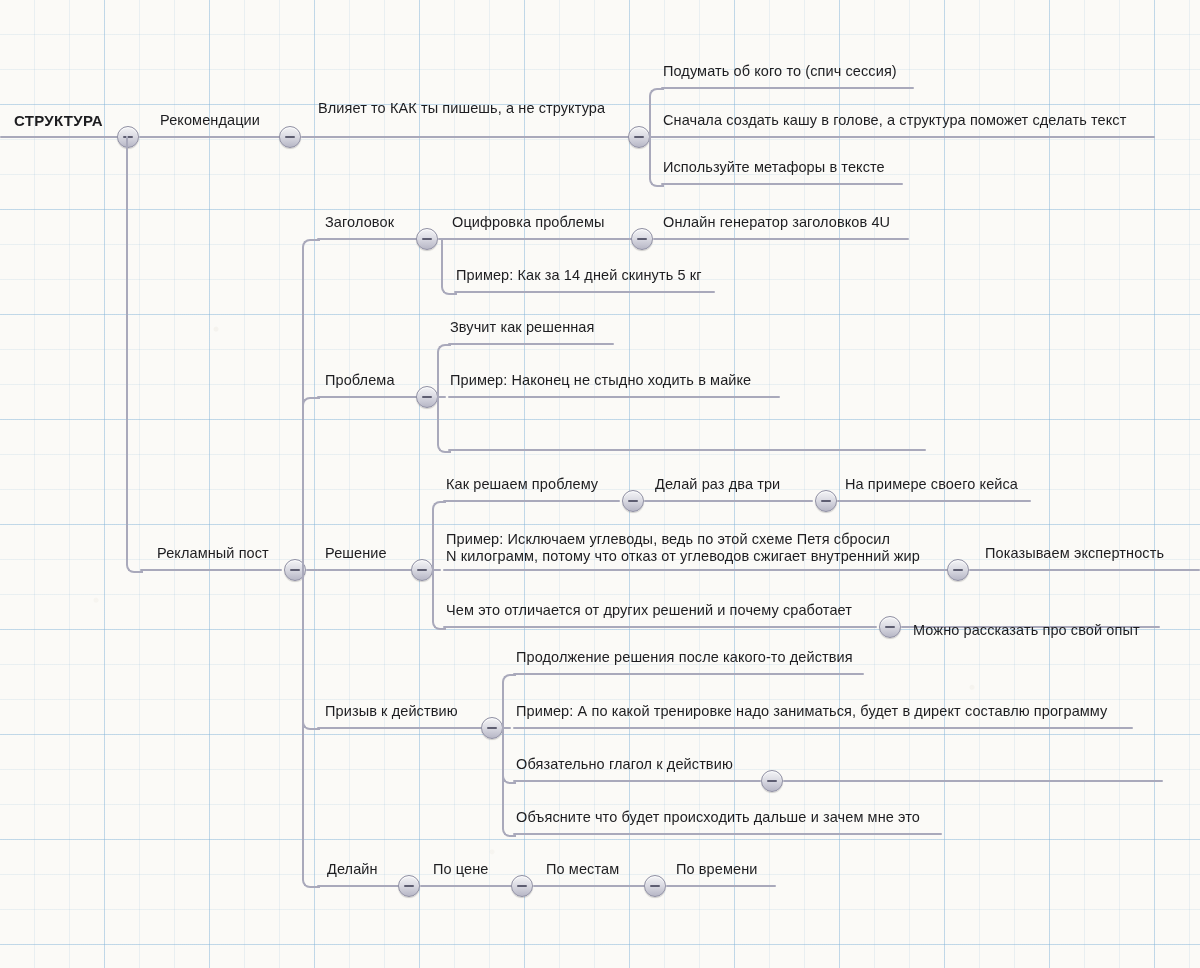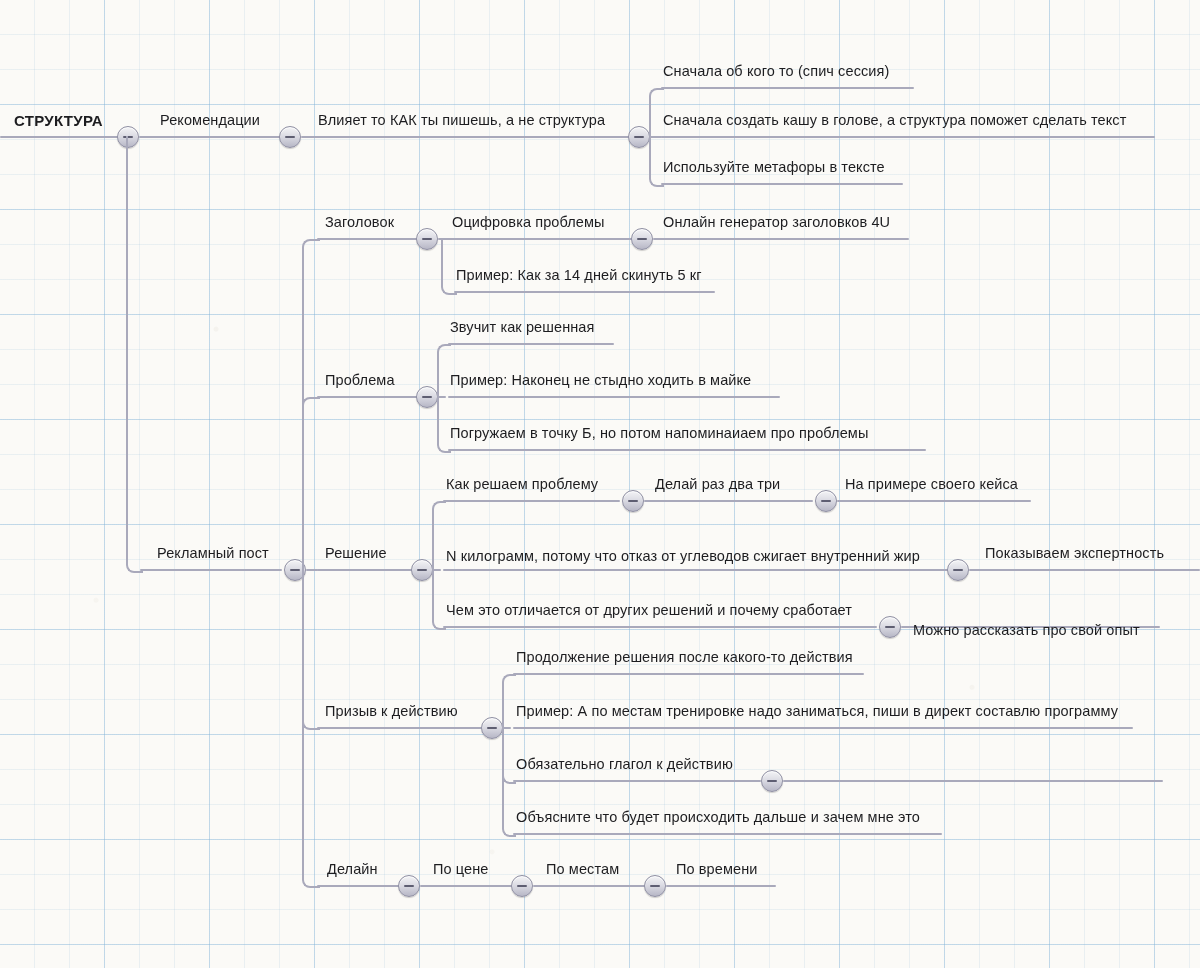--- a/index.html
+++ b/index.html
@@ -80,28 +80,28 @@
   <div class="hline" style="left:0;top:136px;width:127px;"></div>
   <div class="label root" style="left:14px;top:112px;">СТРУКТУРА</div>
 
   <div class="knob" style="left:117px;top:126px;"></div>
 
   <div class="hline" style="left:139px;top:136px;width:143px;"></div>
   <div class="label" style="left:160px;top:112px;text-align:center;">Рекомендации</div>
   <div class="knob" style="left:279px;top:126px;"></div>
 
   <div class="hline" style="left:301px;top:136px;width:330px;"></div>
-  <div class="label" style="left:318px;top:112px;">Влияет то КАК ты пишешь, а не структура</div>
+  <div class="label" style="left:318px;top:100px;">Влияет то КАК ты пишешь, а не структура</div>
   <div class="knob" style="left:628px;top:126px;"></div>
 
   <div class="hline" style="left:650px;top:136px;width:12px;"></div>
 
   <div class="elbow tr" style="left:649px;top:88px;width:13px;height:49px;"></div>
   <div class="hline" style="left:661px;top:87px;width:253px;"></div>
-  <div class="label" style="left:663px;top:63px;">Сначала об кого то (спич сессия)</div>
+  <div class="label" style="left:663px;top:63px;">Подумать об кого то (спич сессия)</div>
 
   <div class="hline" style="left:661px;top:136px;width:494px;"></div>
   <div class="label" style="left:663px;top:112px;">Сначала создать кашу в голове, а структура поможет сделать текст</div>
 
   <div class="elbow br" style="left:649px;top:136px;width:13px;height:49px;"></div>
   <div class="hline" style="left:661px;top:183px;width:242px;"></div>
   <div class="label" style="left:663px;top:159px;">Используйте метафоры в тексте</div>
 
   <div class="elbow br" style="left:126px;top:136px;width:15px;height:435px;"></div>
   <div class="hline" style="left:140px;top:569px;width:142px;"></div>
@@ -139,41 +139,41 @@
 
   <div class="elbow tr" style="left:437px;top:344px;width:12px;height:53px;"></div>
   <div class="hline" style="left:448px;top:343px;width:166px;"></div>
   <div class="label" style="left:450px;top:319px;">Звучит как решенная</div>
 
   <div class="hline" style="left:448px;top:396px;width:332px;"></div>
   <div class="label" style="left:450px;top:372px;">Пример: Наконец не стыдно ходить в майке</div>
 
   <div class="elbow br" style="left:437px;top:396px;width:12px;height:55px;"></div>
   <div class="hline" style="left:448px;top:449px;width:478px;"></div>
-  <div class="label" style="left:450px;top:425px;">Погружаем в точку Б, но потом напоминаиаем про проблемы</div>
 
   <div class="hline" style="left:317px;top:569px;width:101px;"></div>
   <div class="label" style="left:325px;top:545px;">Решение</div>
   <div class="knob" style="left:411px;top:559px;"></div>
 
   <div class="hline" style="left:433px;top:569px;width:8px;"></div>
 
   <div class="elbow tr" style="left:432px;top:501px;width:12px;height:69px;"></div>
   <div class="hline" style="left:443px;top:500px;width:177px;"></div>
   <div class="label" style="left:446px;top:476px;">Как решаем проблему</div>
   <div class="knob" style="left:622px;top:490px;"></div>
 
   <div class="hline" style="left:644px;top:500px;width:169px;"></div>
   <div class="label" style="left:655px;top:476px;">Делай раз два три</div>
   <div class="knob" style="left:815px;top:490px;"></div>
 
   <div class="hline" style="left:837px;top:500px;width:194px;"></div>
   <div class="label" style="left:845px;top:476px;">На примере своего кейса</div>
 
   <div class="hline" style="left:443px;top:569px;width:506px;"></div>
+  <div class="label" style="left:446px;top:531px;">Пример: Исключаем углеводы, ведь по этой схеме Петя сбросил</div>
   <div class="label" style="left:446px;top:548px;">N килограмм, потому что отказ от углеводов сжигает внутренний жир</div>
   <div class="knob" style="left:947px;top:559px;"></div>
 
   <div class="hline" style="left:969px;top:569px;width:231px;"></div>
   <div class="label" style="left:985px;top:545px;">Показываем экспертность</div>
 
   <div class="elbow br" style="left:432px;top:569px;width:12px;height:59px;"></div>
   <div class="hline" style="left:443px;top:626px;width:434px;"></div>
   <div class="label" style="left:446px;top:602px;">Чем это отличается от других решений и почему сработает</div>
   <div class="knob" style="left:879px;top:616px;"></div>
@@ -185,21 +185,21 @@
   <div class="label" style="left:325px;top:703px;">Призыв к действию</div>
   <div class="knob" style="left:481px;top:717px;"></div>
 
   <div class="hline" style="left:503px;top:727px;width:8px;"></div>
 
   <div class="elbow tr" style="left:502px;top:674px;width:12px;height:54px;"></div>
   <div class="hline" style="left:513px;top:673px;width:351px;"></div>
   <div class="label" style="left:516px;top:649px;">Продолжение решения после какого-то действия</div>
 
   <div class="hline" style="left:513px;top:727px;width:620px;"></div>
-  <div class="label" style="left:516px;top:703px;">Пример: А по местам тренировке надо заниматься, пиши в директ составлю программу</div>
+  <div class="label" style="left:516px;top:703px;">Пример: А по какой тренировке надо заниматься, будет в директ составлю программу</div>
 
   <div class="elbow br" style="left:502px;top:727px;width:12px;height:55px;"></div>
   <div class="hline" style="left:513px;top:780px;width:248px;"></div>
   <div class="label" style="left:516px;top:756px;text-align:right;">Обязательно глагол к действию</div>
   <div class="knob" style="left:761px;top:770px;"></div>
 
   <div class="hline" style="left:783px;top:780px;width:380px;"></div>
 
   <div class="elbow br" style="left:502px;top:727px;width:12px;height:108px;"></div>
   <div class="hline" style="left:513px;top:833px;width:429px;"></div>

